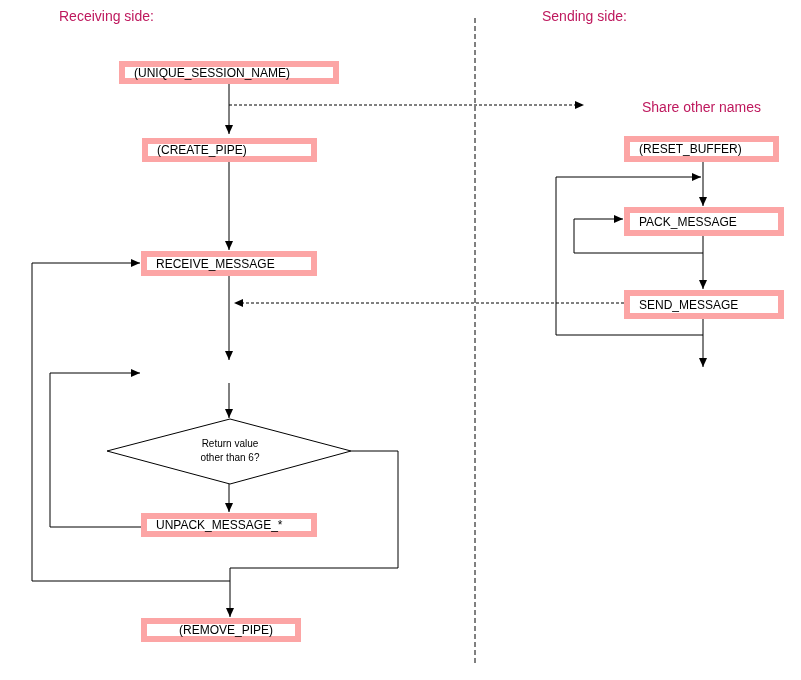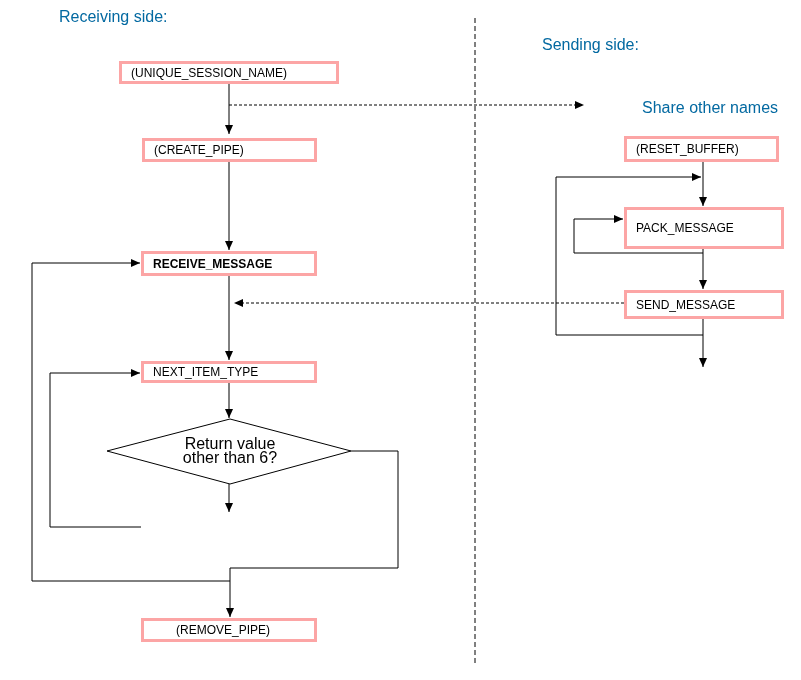--- a/index.html
+++ b/index.html
@@ -25,42 +25,42 @@
   .edges line, .edges polyline {
     stroke: #000000;
     stroke-width: 1;
     fill: none;
   }
   .dashed-div { stroke-dasharray: 5 3; }
   .dashed-msg { stroke-dasharray: 3 2; }
   .node {
     position: absolute;
     box-sizing: border-box;
-    border: 3px solid #fca5a5;
+    border: 6px solid #fca5a5;
     background: #ffffff;
     display: flex;
     align-items: center;
     padding-left: 9px;
     font-size: 12px;
     color: #000000;
     white-space: nowrap;
   }
   .label {
     position: absolute;
-    font-size: 16px;
-    color: #0369a1;
+    font-size: 14px;
+    color: #be185d;
     white-space: nowrap;
   }
   .decision-text {
     position: absolute;
     left: 160px;
     top: 437px;
     width: 140px;
     text-align: center;
-    font-size: 16px;
+    font-size: 10px;
     line-height: 14px;
     color: #000000;
   }
 </style>
 </head>
 <body>
 
 <div class="canvas">
 
   <svg class="edges" width="801" height="680" viewBox="0 0 801 680" xmlns="http://www.w3.org/2000/svg">
@@ -121,30 +121,30 @@
     </g>
     <g>
       <polyline points="703,335 556,335 556,177 701,177" marker-end="url(#arr)"></polyline>
     </g>
     <g>
       <line x1="703" y1="313" x2="703" y2="367" marker-end="url(#arr)"></line>
     </g>
   </svg>
 
   <div class="label" style="left:59px; top:8px;">Receiving side:</div>
-  <div class="label" style="left:542px; top:8px;margin-top:28px;">Sending side:</div>
+  <div class="label" style="left:542px; top:8px;">Sending side:</div>
   <div class="label" style="left:642px; top:99px;">Share other names</div>
 
   <div class="node" style="left:119px; top:61px; width:220px; height:23px;">(UNIQUE_SESSION_NAME)</div>
   <div class="node" style="left:142px; top:138px; width:175px; height:24px;">(CREATE_PIPE)</div>
-  <div class="node" style="left:141px; top:251px; width:176px; height:25px;font-weight:bold;">RECEIVE_MESSAGE</div>
-  <div class="node" style="left:141px; top:361px; width:176px; height:22px;">NEXT_ITEM_TYPE</div>
+  <div class="node" style="left:141px; top:251px; width:176px; height:25px;">RECEIVE_MESSAGE</div>
   <div class="decision-text">
     <div>Return value</div>
     <div>other than 6?</div>
   </div>
-  <div class="node" style="left:141px; top:618px; width:176px; height:24px;padding-left:32px;">(REMOVE_PIPE)</div>
+  <div class="node" style="left:141px; top:513px; width:176px; height:24px;">UNPACK_MESSAGE_*</div>
+  <div class="node" style="left:141px; top:618px; width:160px; height:24px;padding-left:32px;">(REMOVE_PIPE)</div>
 
   <div class="node" style="left:624px; top:136px; width:155px; height:26px;">(RESET_BUFFER)</div>
-  <div class="node" style="left:624px; top:207px; width:160px; height:42px;">PACK_MESSAGE</div>
+  <div class="node" style="left:624px; top:207px; width:160px; height:29px;">PACK_MESSAGE</div>
   <div class="node" style="left:624px; top:290px; width:160px; height:29px;">SEND_MESSAGE</div>
 
 </div>
 
 </body></html>

